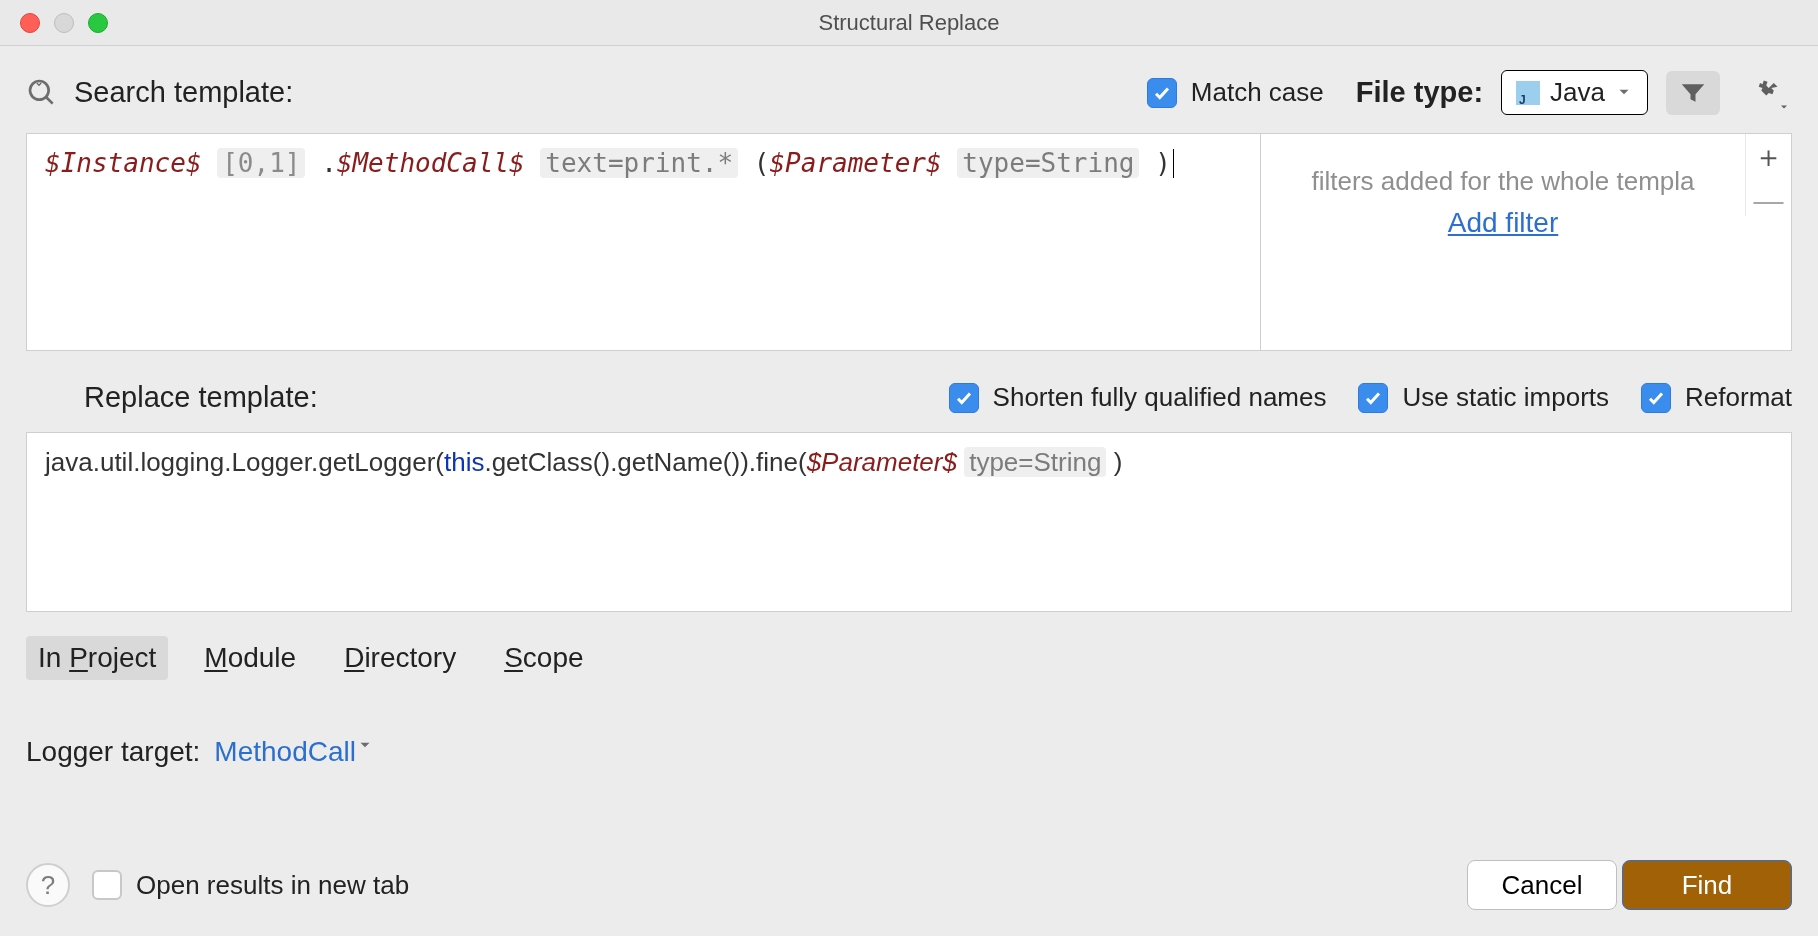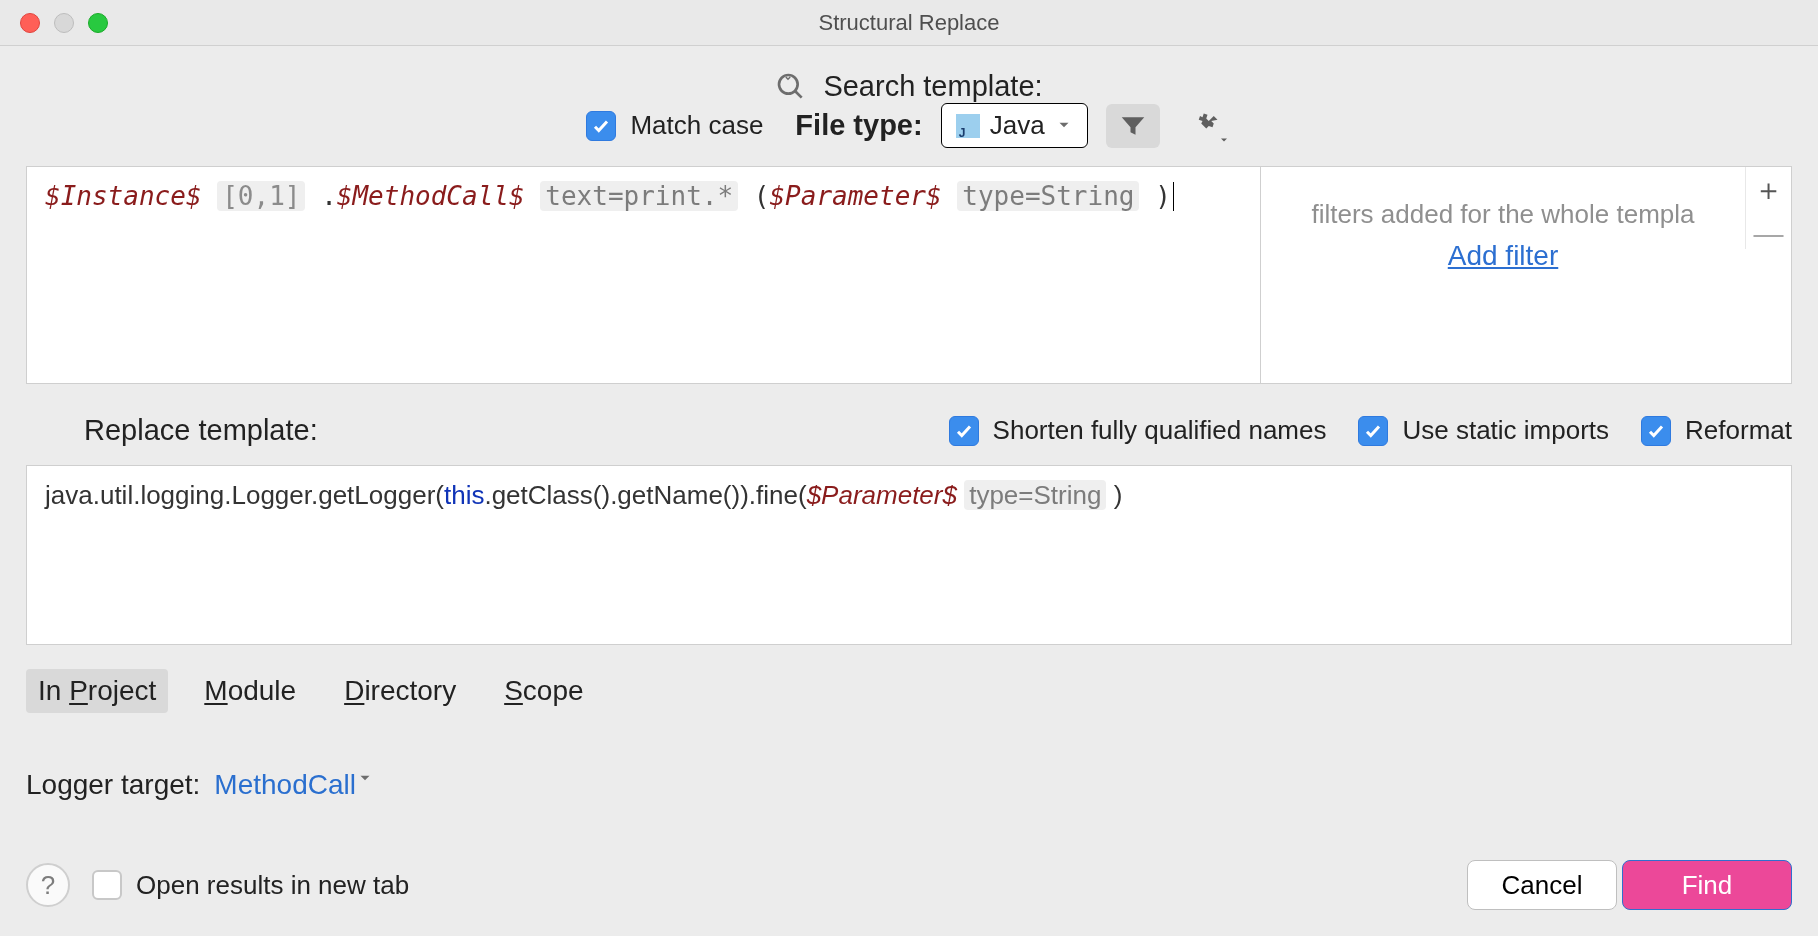--- a/index.html
+++ b/index.html
@@ -27,21 +27,21 @@
   .tl-max   { background: #28c940; border: 1px solid #1aab29; }
   .titlebar-title {
     position: absolute; left: 0; right: 0; text-align: center;
     color: #4f4f4f; font-size: 22px; pointer-events: none;
   }
 
   
   .content { padding: 24px 26px 18px 26px; }
 
   
-  .row { display: flex; align-items: center; flex-direction: column; }
+  .row { display: flex; align-items: center; }
   .row1 { justify-content: space-between; margin-bottom: 18px; }
   .search-label-group { display: flex; align-items: center; gap: 16px; }
   .search-icon { color: #6d6d6d; position: relative; }
   .search-icon svg { display: block; }
   .label { font-size: 29px; color: #222; }
   .right-group { display: flex; align-items: center; gap: 18px; }
   .check { display: flex; align-items: center; gap: 14px; cursor: pointer; }
   .cbx {
     width: 30px; height: 30px; border-radius: 6px;
     background: #3b8ded; display: flex; align-items: center; justify-content: center;
@@ -148,21 +148,21 @@
     width: 44px; height: 44px; border-radius: 50%;
     border: 2px solid #cfcfcf; display: flex; align-items: center; justify-content: center;
     color: #7d7d7d; font-size: 26px; cursor: pointer;
     background: #fafafa;
   }
   .btn {
     min-width: 150px; height: 50px; border-radius: 8px;
     border: 1px solid #bfbfbf; background: #fff;
     font-size: 26px; cursor: pointer;
   }
-  .btn.primary { background: #ec4899; color: #fff; border-color: #306fce; min-width: 170px; }
+  .btn.primary { background: #a16207; color: #fff; border-color: #306fce; min-width: 170px; }
   .bottom-right { display: flex; gap: 5px; }
 </style>
 </head>
 <body>
 
 <div class="titlebar">
   <div class="traffic">
     <div class="tlight tl-close"></div>
     <div class="tlight tl-min"></div>
     <div class="tlight tl-max"></div>

